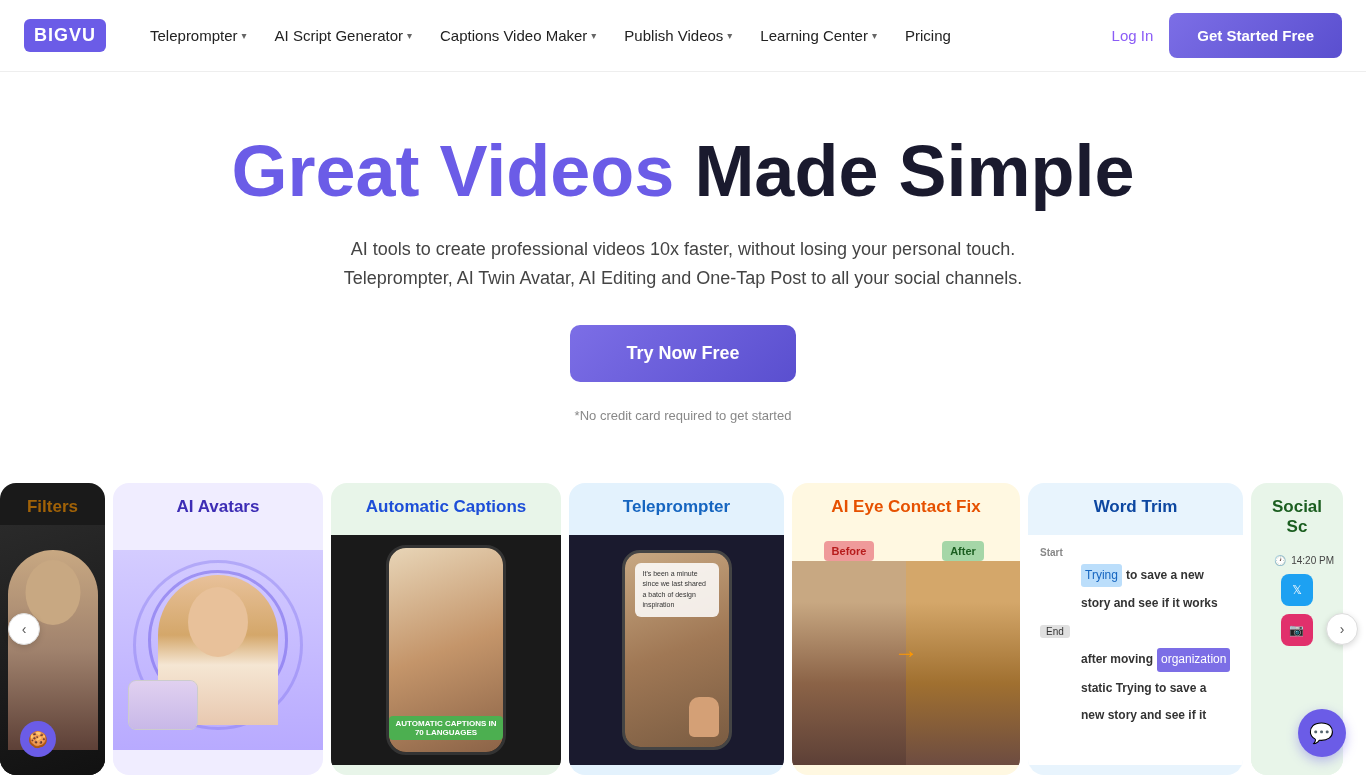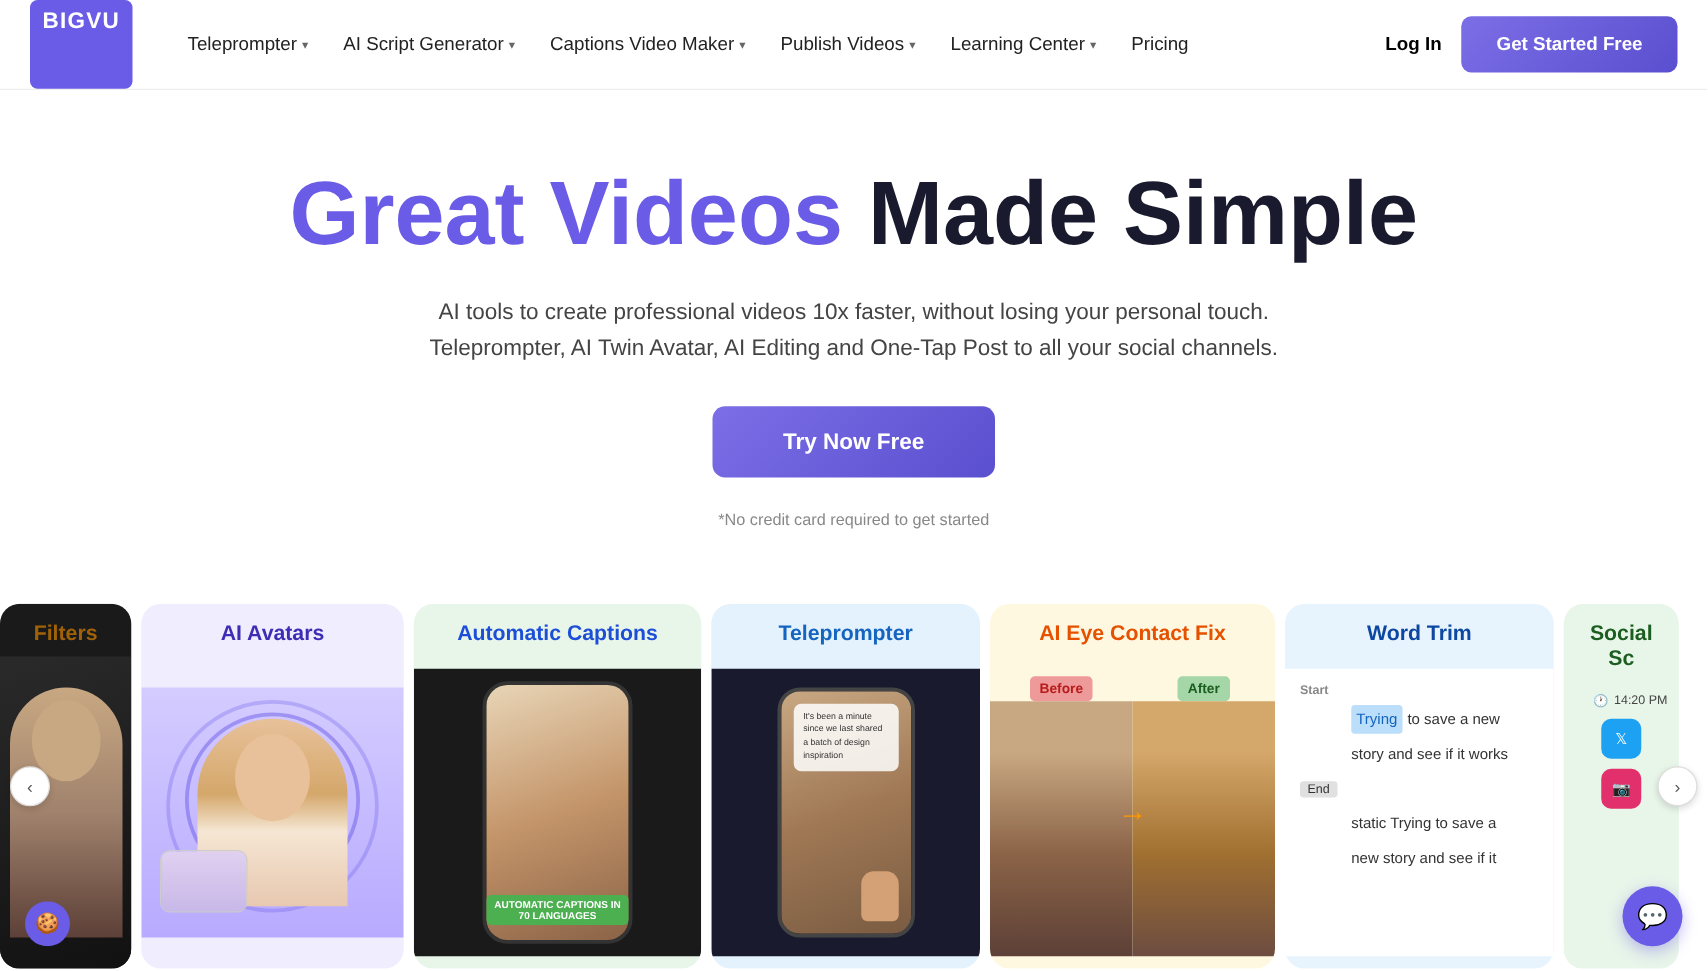--- a/index.html
+++ b/index.html
@@ -1,20 +1,21 @@
 <!DOCTYPE html>
 <html><head>
   <meta charset="utf-8">
   <style>
     * { margin: 0; padding: 0; box-sizing: border-box; }
     body { font-family: -apple-system, BlinkMacSystemFont, 'Segoe UI', sans-serif; background: #fff; overflow-x: hidden; }
 
     
     .navbar {
       display: flex;
+      align-items: center;
       padding: 0 24px;
       height: 72px;
       border-bottom: 1px solid #eee;
       position: relative;
       z-index: 10;
       background: #fff;
     }
     .logo {
       background: #6b5ce7;
       color: #fff;
@@ -53,23 +54,23 @@
       font-weight: 500;
       cursor: pointer;
     }
     .nav-right {
       display: flex;
       align-items: center;
       gap: 16px;
     }
     .login-btn {
       font-size: 15px;
-      color: #000000;
+      color: #8b5cf6;
       cursor: pointer;
-      font-weight: 700;
+      font-weight: 400;
       padding-left: 27px;
     }
     .cta-btn {
       background: linear-gradient(135deg, #7c6ee6, #5a4fcf);
       color: #fff;
       border: none;
       padding: 14px 28px;
       border-radius: 8px;
       font-size: 15px;
       font-weight: 600;
@@ -455,21 +456,21 @@
     }
     .wt-row {
       display: flex;
       align-items: center;
       gap: 4px;
       flex-wrap: wrap;
       font-size: 12px;
       line-height: 1.8;
       padding-left: 41px;
     }
-    .wt-word { color: #333; }
+    .wt-word { color: #333; font-weight: bold; }
     .wt-highlight-blue {
       background: #bbdefb;
       color: #1565c0;
       padding: 1px 4px;
       border-radius: 3px;
     }
     .wt-highlight-purple {
       background: #7c6ee6;
       color: #fff;
       padding: 1px 4px;
@@ -704,20 +705,24 @@
             <span class="wt-highlight-blue">Trying</span>
             <span class="wt-word">to save a new</span>
           </div>
           <div class="wt-row">
             <span class="wt-word">story and see if it works</span>
           </div>
           <div style="display:flex; align-items:center; gap:4px; margin:4px 0;">
             <span class="wt-end-label">End</span>
           </div>
           <div class="wt-row">
+            <span class="wt-word">after moving</span>
+            <span class="wt-highlight-purple">organization</span>
+          </div>
+          <div class="wt-row">
             <span class="wt-word">static Trying to save a</span>
           </div>
           <div class="wt-row">
             <span class="wt-word">new story and see if it</span>
           </div>
         </div>
       </div>
     </div>
 
     <div class="card card-social">

